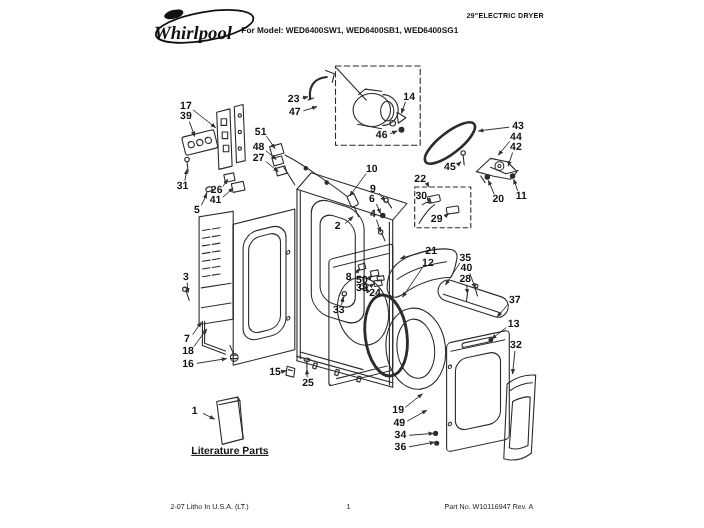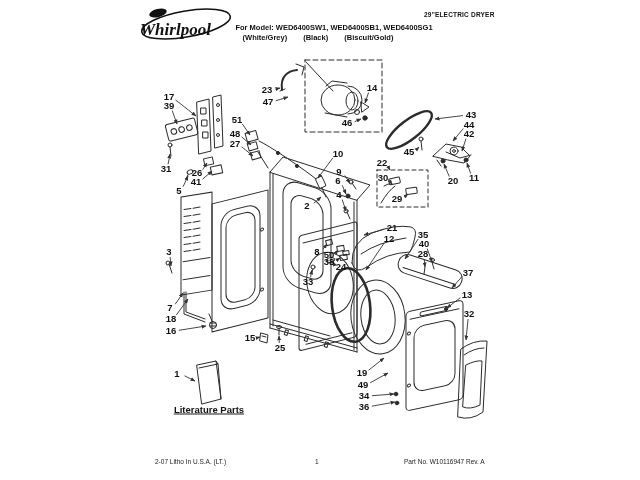--- a/index.html
+++ b/index.html
@@ -2,21 +2,21 @@
 <html><head>
 <meta charset="utf-8">
 <style>
   html,body{margin:0;padding:0;background:#fff;}
   body{width:640px;height:480px;overflow:hidden;font-family:"Liberation Sans",sans-serif;color:#111;}
   .page{position:relative;width:640px;height:480px;background:#fff;}
   .logo{position:absolute;left:134px;top:4px;width:100px;height:46px;}
   .hdr-title{position:absolute;left:198px;top:5px;width:240px;text-align:center;
              font-weight:bold;font-size:14px;letter-spacing:.4px;}
   .hdr-model{position:absolute;left:178px;top:23px;width:280px;text-align:center;
-             font-weight:bold;font-size:7.5px;padding-left:16px;}
+             font-weight:bold;font-size:7.5px;}
   .hdr-colors{position:absolute;left:178px;top:33px;width:280px;display:flex;
               justify-content:center;gap:16px;font-weight:bold;font-size:7.5px;}
   .hdr-note{position:absolute;left:424px;top:11px;font-size:6.5px;font-weight:bold;letter-spacing:.2px;}
   #diagram{position:absolute;left:0;top:0;}
   .ftr{position:absolute;top:458px;font-size:6.5px;color:#222;}
   .ftr-litho{left:155px;}
   .ftr-page{left:315px;}
   .ftr-part{left:404px;}
   .callout{font:bold 9.5px "Liberation Sans",sans-serif;fill:#111;
            text-anchor:middle;dominant-baseline:middle;}
@@ -27,25 +27,20 @@
 
 <div class="page">
 
   <svg class="logo" viewBox="0 0 100 46">
     <ellipse cx="52" cy="20" rx="45" ry="13" fill="none" stroke="#111" stroke-width="1.6" transform="rotate(-10 52 20)"></ellipse>
     <ellipse cx="24" cy="9" rx="9" ry="4" fill="#111" transform="rotate(-14 24 9)"></ellipse>
     <text x="6" y="31" font-family="Liberation Serif, serif" font-size="17" font-style="italic" font-weight="bold" fill="#111">Whirlpool</text>
   </svg>
 
   <div class="hdr-model">For Model: WED6400SW1, WED6400SB1, WED6400SG1</div>
-  <div class="hdr-colors">
-    <span>(White/Grey)</span>
-    <span>(Black)</span>
-    <span>(Biscuit/Gold)</span>
-  </div>
   <div class="hdr-note">29"ELECTRIC DRYER</div>
 
   <svg id="diagram" width="640" height="480" viewBox="0 0 640 480">
     <defs>
       <marker id="arrow" viewBox="0 0 10 10" refX="9" refY="5" markerWidth="5.5" markerHeight="5.5" orient="auto-start-reverse">
         <path d="M0,1 L10,5 L0,9 z" fill="#333"></path>
       </marker>
     </defs>
 
     <g stroke="#2b2b2b" fill="none" stroke-width="1" stroke-linecap="round" stroke-linejoin="round">

